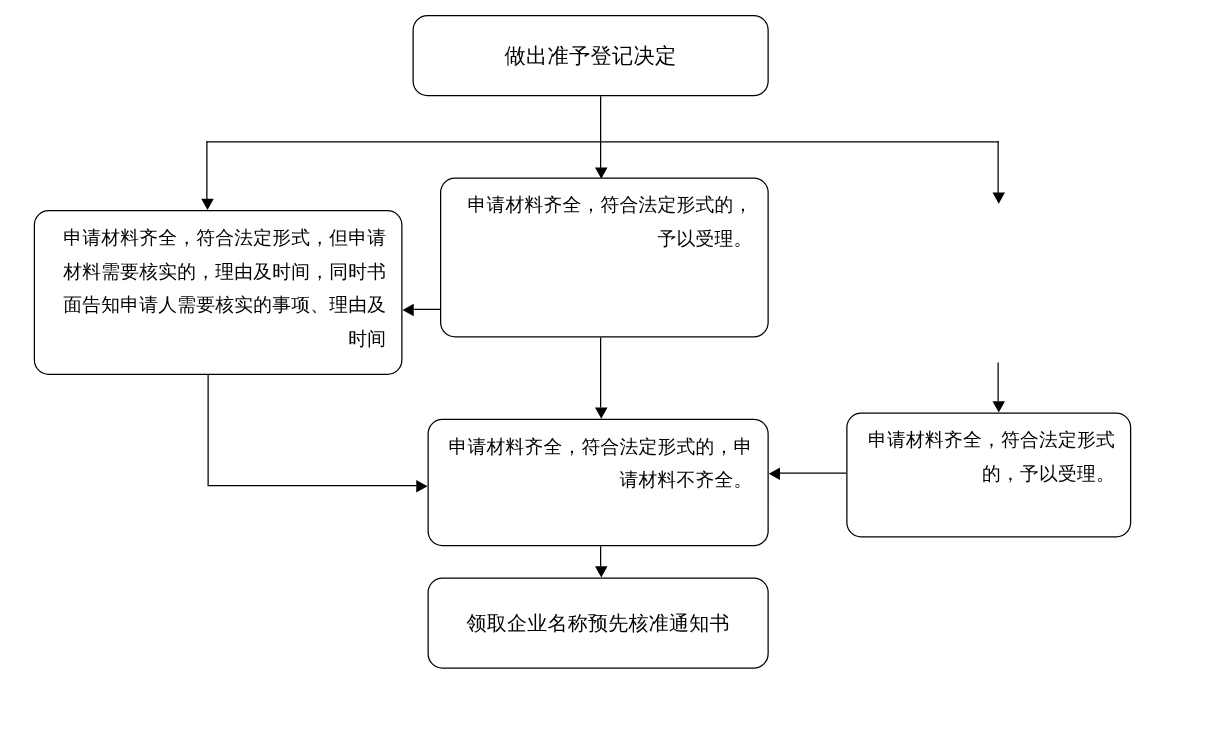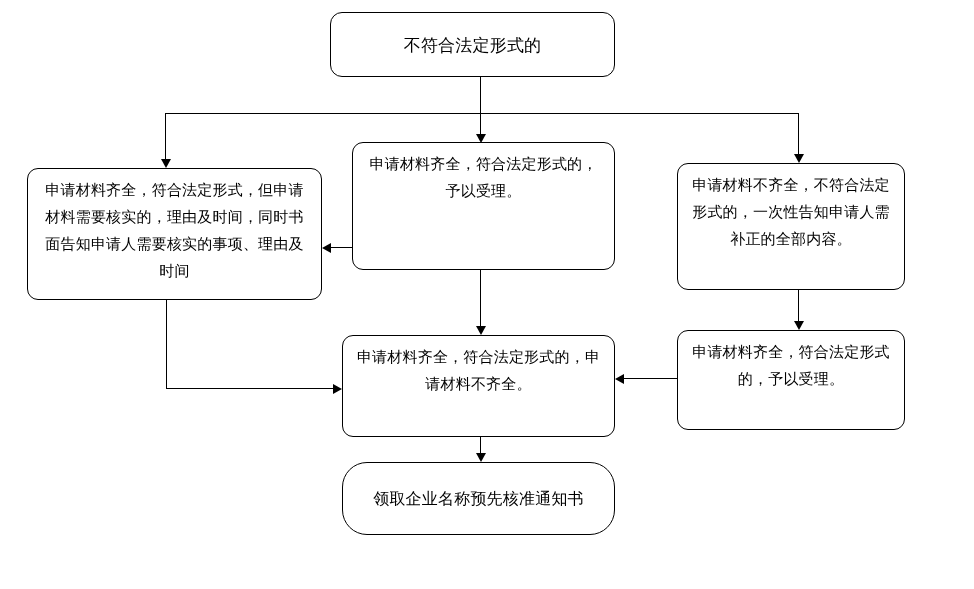--- a/index.html
+++ b/index.html
@@ -34,22 +34,21 @@
   .node.center {
     display: flex;
     align-items: center;
     justify-content: center;
     text-align: center;
     padding: 4px 10px;
     white-space: nowrap;
   }
   .node.topalign {
     display: block;
-    text-align: center;
-    border-radius: 11px;
+    text-align: right;
   }
   
   .ln {
     position: absolute;
     background: #000000;
     z-index: 1;
   }
   .ln.h { height: 1px; }
   .ln.v { width: 1px; }
   .arrow {
@@ -104,27 +103,26 @@
 
   <div class="ln v" style="left:798px; top:290px; height:31px;"></div>
   <div class="arrow down" style="left:794px; top:321px;"></div>
 
   <div class="ln h" style="left:624px; top:378px; width:53px;"></div>
   <div class="arrow left" style="left:615px; top:374px;"></div>
 
   <div class="ln v" style="left:480px; top:437px; height:16px;"></div>
   <div class="arrow down" style="left:476px; top:453px;"></div>
 
-  <div class="node center" style="left:330px; top:12px; width:285px; height:65px; font-size:17px;">不符合法定形式的</div>
+  <div class="node center" style="left:330px; top:12px; width:285px; height:65px; font-size:17px;">做出准予登记决定</div>
 
   <div class="node topalign" style="left:27px; top:168px; width:295px; height:132px; line-height:27px;">申请材料齐全，符合法定形式，但申请材料需要核实的，理由及时间，同时书面告知申请人需要核实的事项、理由及时间</div>
 
   <div class="node topalign" style="left:352px; top:142px; width:263px; height:128px; line-height:27px;">申请材料齐全，符合法定形式的，予以受理。</div>
 
-  <div class="node topalign" style="left:677px; top:163px; width:228px; height:127px; line-height:27px;">申请材料不齐全，不符合法定形式的，一次性告知申请人需补正的全部内容。</div>
 
   <div class="node topalign" style="left:342px; top:335px; width:273px; height:102px; line-height:27px;">申请材料齐全，符合法定形式的，申请材料不齐全。</div>
 
   <div class="node topalign" style="left:677px; top:330px; width:228px; height:100px; line-height:27px;">申请材料齐全，符合法定形式的，予以受理。</div>
 
-  <div class="node center" style="left:342px; top:462px; width:273px; height:73px; font-size:16px;border-radius:25px;">领取企业名称预先核准通知书</div>
+  <div class="node center" style="left:342px; top:462px; width:273px; height:73px; font-size:16px;">领取企业名称预先核准通知书</div>
 
 </div>
 
 </body></html>

